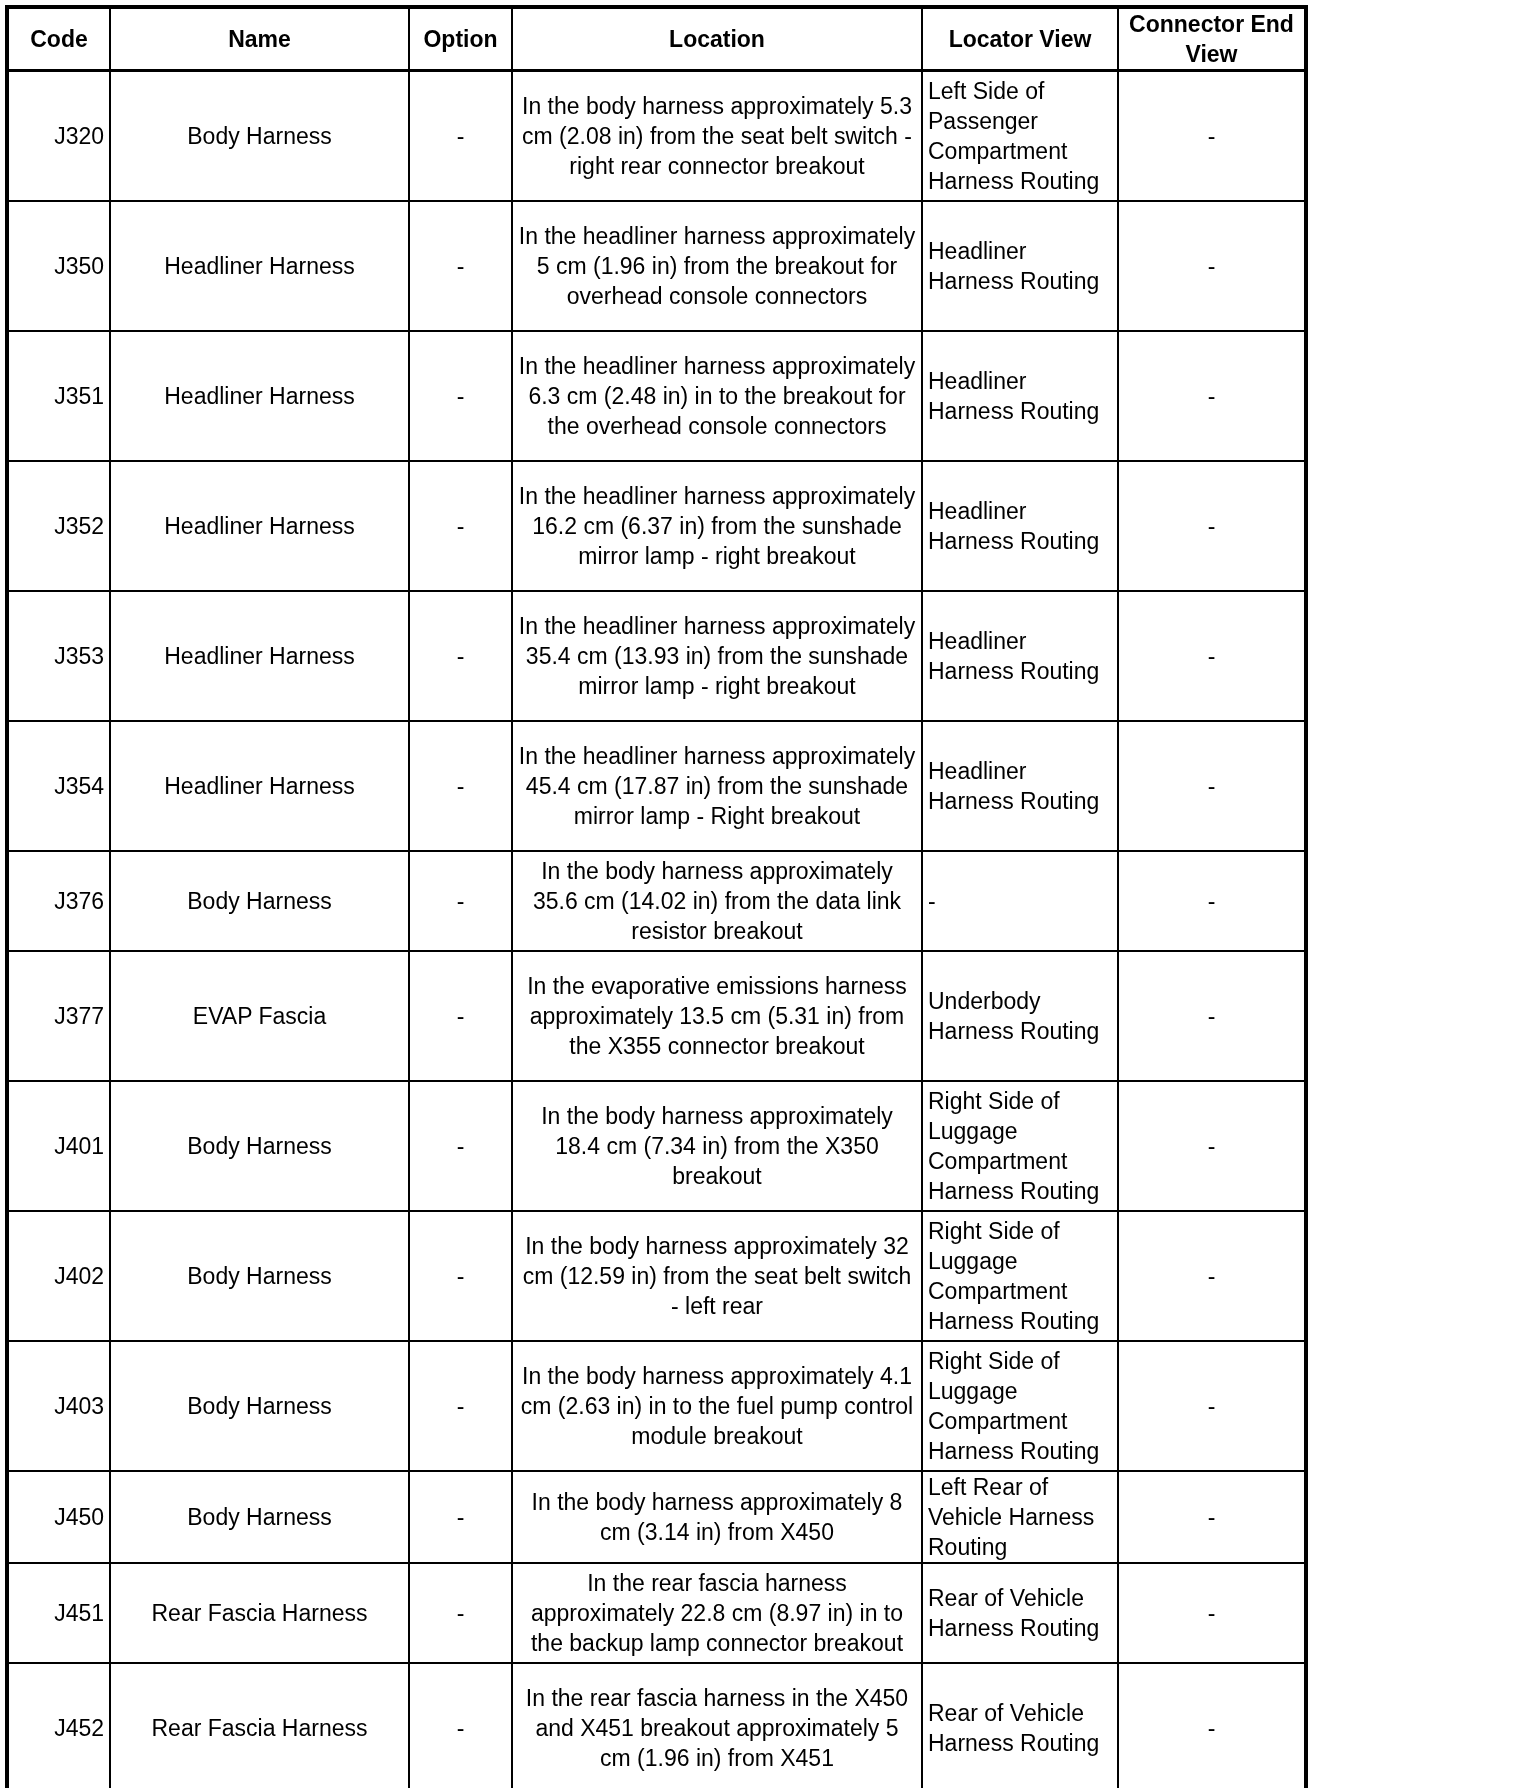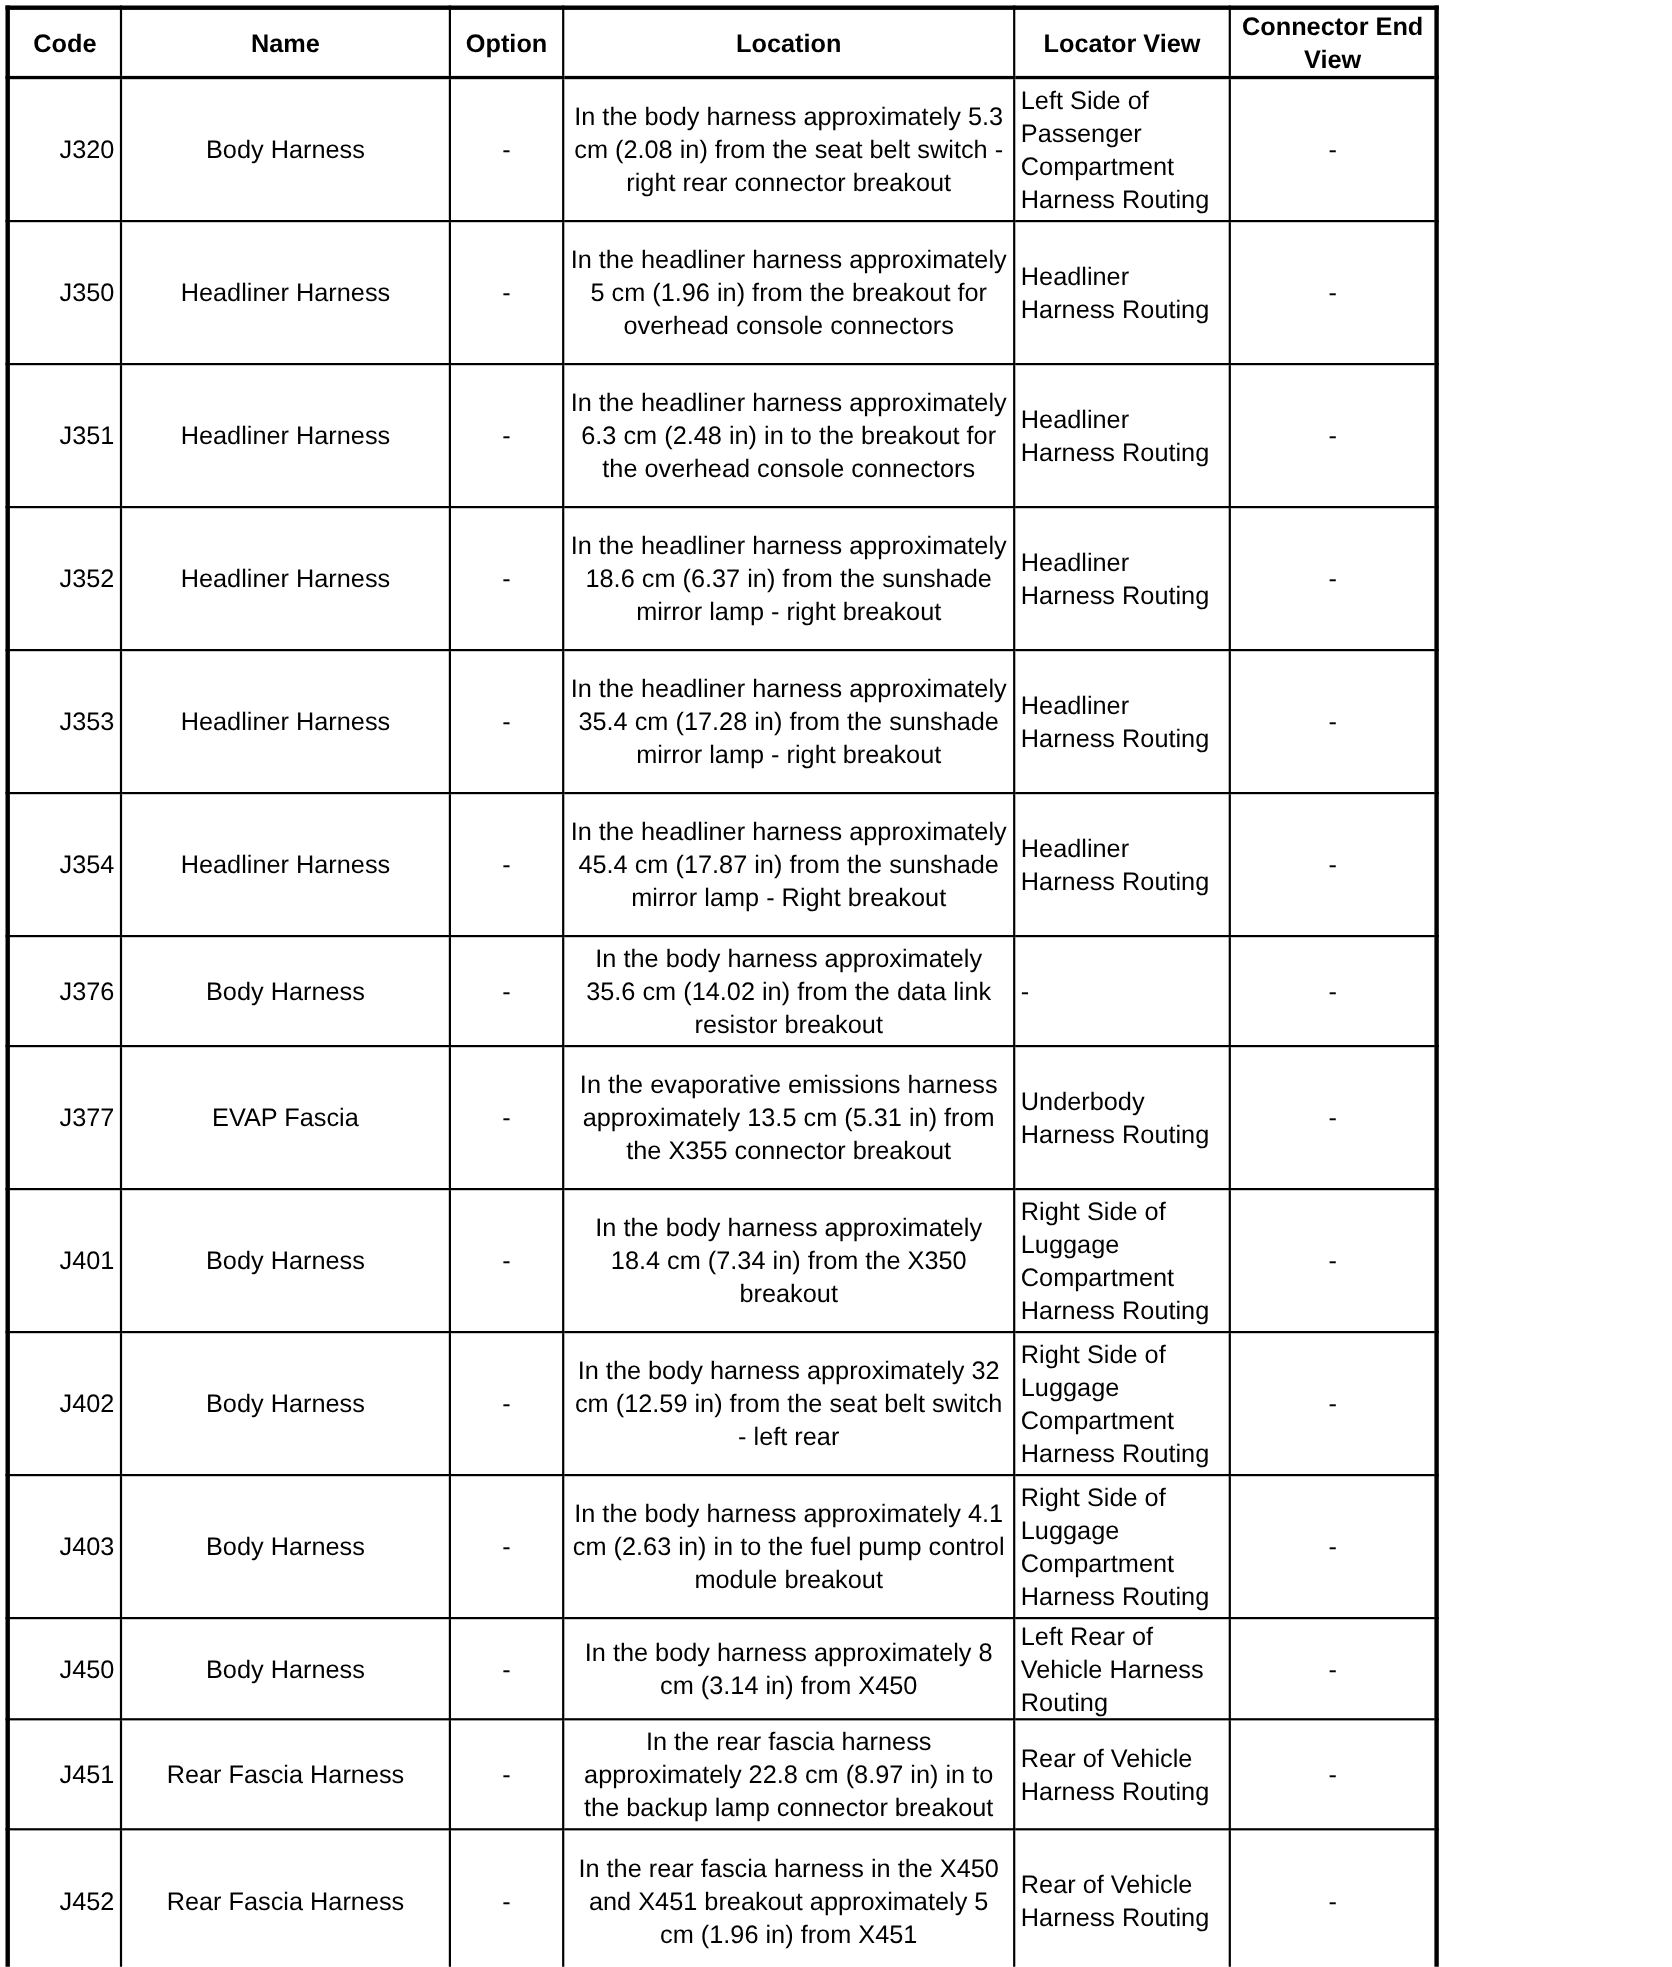--- a/index.html
+++ b/index.html
@@ -99,29 +99,29 @@
       <td class="c-name">Headliner Harness</td>
       <td class="c-option">-</td>
       <td class="c-location">In the headliner harness approximately 6.3 cm (2.48 in) in to the breakout for the overhead console connectors</td>
       <td class="c-locator">Headliner Harness Routing</td>
       <td class="c-endview">-</td>
     </tr>
     <tr class="h4">
       <td class="c-code">J352</td>
       <td class="c-name">Headliner Harness</td>
       <td class="c-option">-</td>
-      <td class="c-location">In the headliner harness approximately 18.6 cm (6.37 in) from the sunshade mirror lamp - right breakout</td>
+      <td class="c-location">In the headliner harness approximately 16.2 cm (6.37 in) from the sunshade mirror lamp - right breakout</td>
       <td class="c-locator">Headliner Harness Routing</td>
       <td class="c-endview">-</td>
     </tr>
     <tr class="h4">
       <td class="c-code">J353</td>
       <td class="c-name">Headliner Harness</td>
       <td class="c-option">-</td>
-      <td class="c-location">In the headliner harness approximately 35.4 cm (17.28 in) from the sunshade mirror lamp - right breakout</td>
+      <td class="c-location">In the headliner harness approximately 35.4 cm (13.93 in) from the sunshade mirror lamp - right breakout</td>
       <td class="c-locator">Headliner Harness Routing</td>
       <td class="c-endview">-</td>
     </tr>
     <tr class="h4">
       <td class="c-code">J354</td>
       <td class="c-name">Headliner Harness</td>
       <td class="c-option">-</td>
       <td class="c-location">In the headliner harness approximately 45.4 cm (17.87 in) from the sunshade mirror lamp - Right breakout</td>
       <td class="c-locator">Headliner Harness Routing</td>
       <td class="c-endview">-</td>

